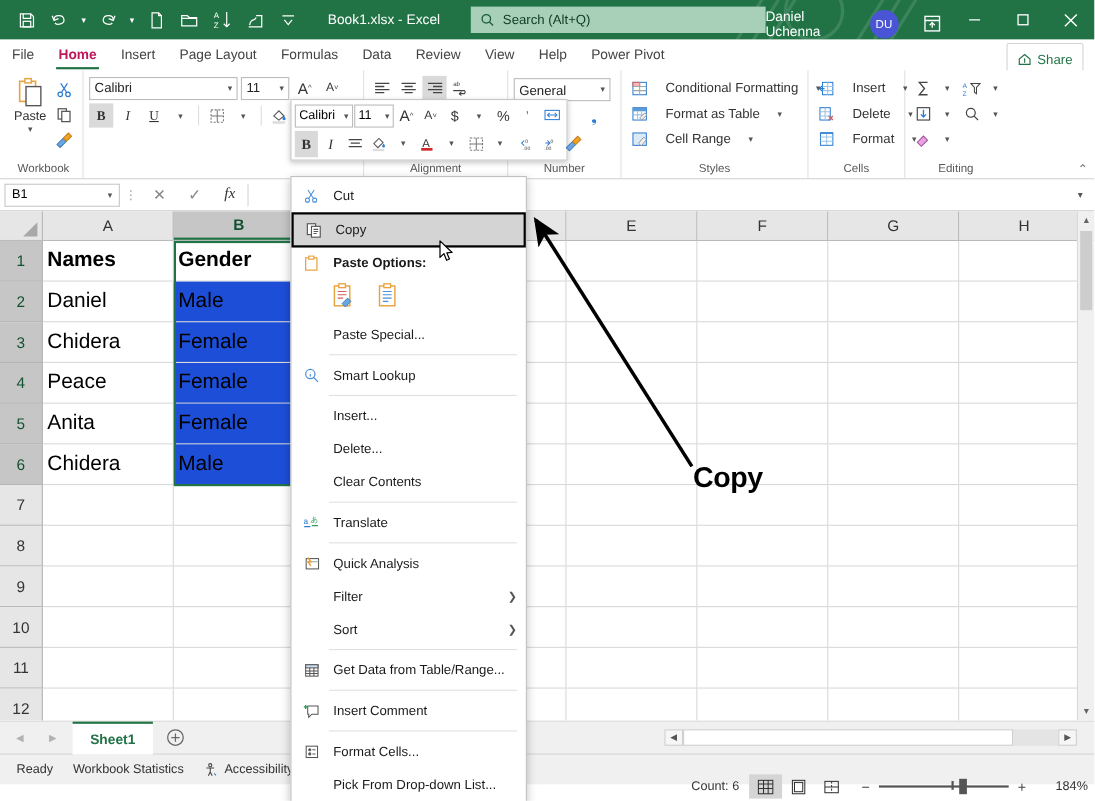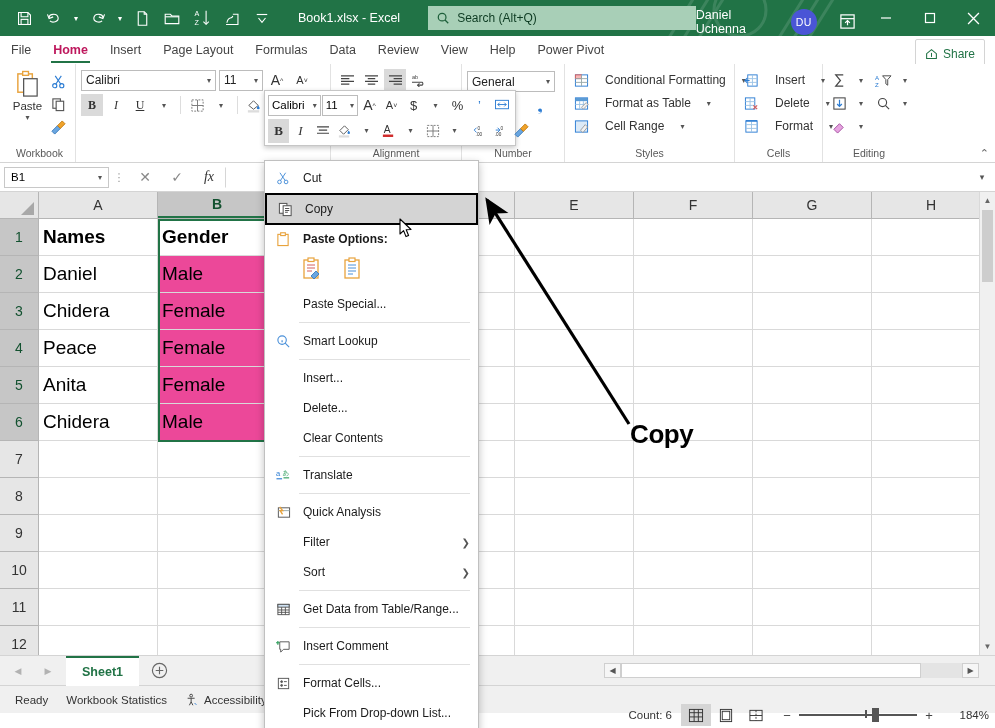--- a/index.html
+++ b/index.html
@@ -134,21 +134,21 @@
   }
   .rhcell.sel{ background:#c6c6c6; color:#12512f; }
   .cells{ flex:1; }
   .grow{ display:flex; height:37px; }
   .gcell{
     width:119px; height:37px; border-right:1px solid #d9d9d9; border-bottom:1px solid #d9d9d9;
     font-size:19px; color:#000; display:flex; align-items:center; padding:0 4px; overflow:hidden;
     white-space:nowrap;
   }
   .gcell.bold{ font-weight:bold; }
-  .gcell.selcol{ background:#ec4899; }
+  .gcell.selcol{ background:#1d4ed8; }
   .gcell.active{ background:#fff; }
   .sel-outline{
     position:absolute; border:2px solid #217346; pointer-events:none; z-index:5;
   }
   .vscroll{
     position:absolute; right:0; top:0; width:16px; bottom:0; background:#f0f0f0;
     border-left:1px solid #d9d9d9;
   }
   .vs-arrow{ height:17px; display:flex; align-items:center; justify-content:center;
              font-size:8px; color:#666; cursor:pointer; }

